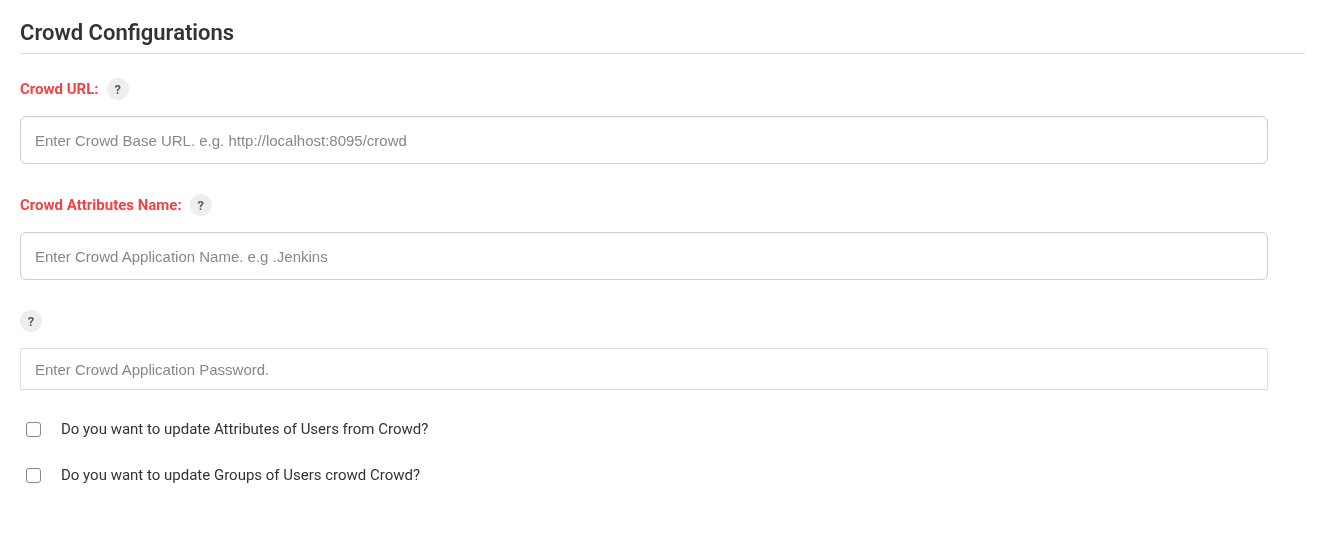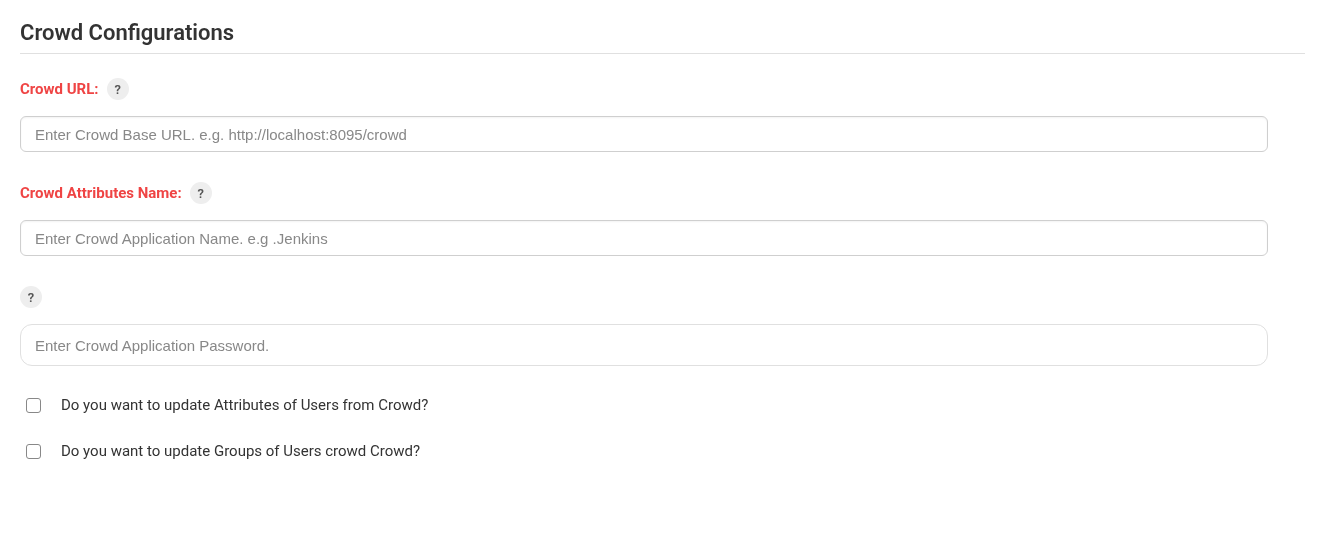--- a/index.html
+++ b/index.html
@@ -45,35 +45,35 @@
       background: #eeeeee;
       color: #555;
       font-size: 13px;
       font-weight: 600;
       cursor: pointer;
       user-select: none;
     }
     .text-input {
       width: 100%;
       max-width: 1248px;
-      height: 36px;
+      height: 48px;
       padding: 10px 14px;
       font-size: 15px;
       border: 1px solid #cfcfcf;
       border-radius: 6px;
       color: #333;
       outline: none;
       background: #fff;
     }
     .text-input.styled {
       box-shadow: inset 0 1px 2px rgba(0,0,0,0.05);
     }
     .text-input.plain {
       border: 1px solid #e0e0e0;
-      border-radius: 12px;
+      border-radius: 1px;
       height: 42px;
     }
     .text-input::placeholder {
       color: #888;
       font-size: 15px;
     }
     .checkbox-row {
       display: flex;
       align-items: center;
       gap: 20px;

